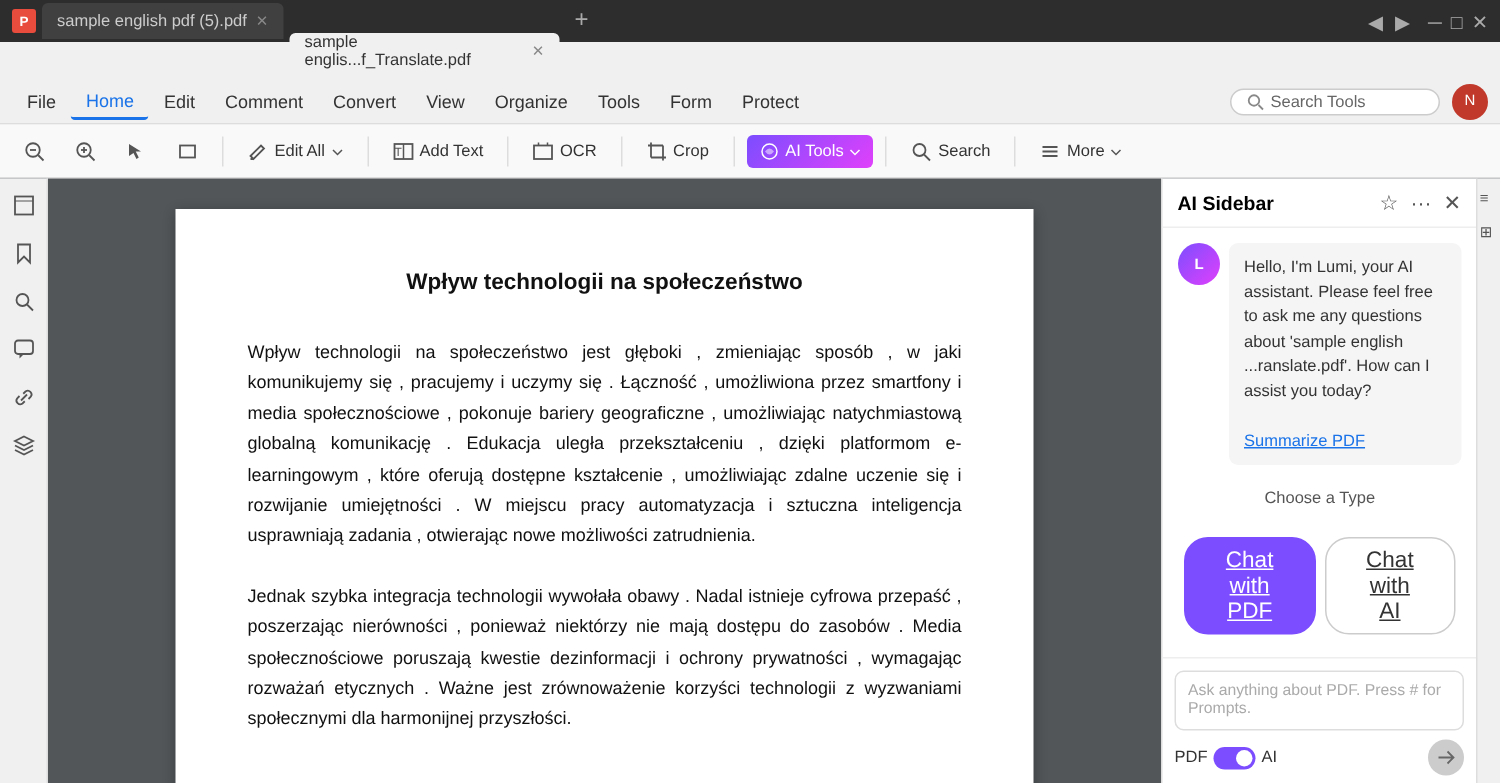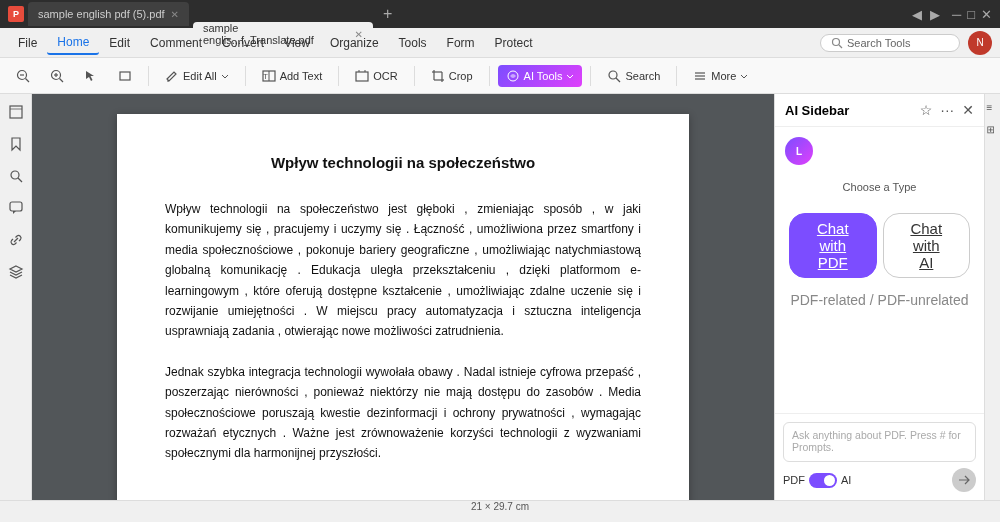--- a/index.html
+++ b/index.html
@@ -12,21 +12,21 @@
     .tab {
       display: flex; align-items: center; background: #404040; color: #ccc; padding: 4px 10px; border-radius: 4px 4px 0 0; font-size: 11px; height: 24px; gap: 6px; cursor: pointer; max-width: 180px;
     }
     .tab.active { background: #f0f0f0; color: #333; margin-top: 40px; }
     .tab-close { font-size: 10px; color: #888; cursor: pointer; }
     .tab-add { color: #aaa; font-size: 16px; cursor: pointer; padding: 0 6px; }
     .tab-app-icon { width: 16px; height: 16px; background: #e74c3c; border-radius: 2px; display: inline-flex; align-items: center; justify-content: center; color: white; font-size: 9px; font-weight: bold; }
 
     
     .menu-bar {
-      display: flex; align-items: center; background: #f0f0f0; height: 30px; padding: 0 8px; border-bottom: 1px solid #ddd;
+      display: flex; align-items: center; background: #f0f0f0; height: 30px; padding: 0 8px; border-bottom: 1px solid #ddd; margin-top: 25px;
     }
     .menu-item {
       padding: 4px 10px; font-size: 12px; color: #333; cursor: pointer; border-radius: 3px;
     }
     .menu-item.active { color: #1a73e8; border-bottom: 2px solid #1a73e8; }
     .menu-spacer { flex: 1; }
     .search-box {
       display: flex; align-items: center; background: white; border: 1px solid #ccc; border-radius: 12px; padding: 2px 10px; gap: 4px; font-size: 11px; color: #666; width: 140px;
     }
 
@@ -317,20 +317,25 @@
       <span class="ai-sidebar-title">AI Sidebar</span>
       <div class="ai-header-icons">
         <span style="cursor:pointer;">☆</span>
         <span style="cursor:pointer;">···</span>
         <span style="cursor:pointer;">✕</span>
       </div>
     </div>
     <div class="ai-body">
       <div class="ai-message-row">
         <div class="ai-lumi-icon">L</div>
+        <div class="ai-message-box">
+          <span>Hello, I'm Lumi, your AI assistant. Please feel free to ask me any questions about 'sample english ...ranslate.pdf'. How can I assist you today?</span>
+          <br><br>
+          <a class="summarize-link">Summarize PDF</a>
+        </div>
       </div>
       <div class="ai-choose-type">Choose a Type</div>
       <div class="ai-chat-btns">
         <button class="ai-chat-btn active">Chat with<br>PDF</button>
         <button class="ai-chat-btn inactive">Chat with<br>AI</button>
       </div>
       <div class="ai-pdf-related">PDF-related / PDF-unrelated</div>
     </div>
     <div class="ai-input-area">
       <div class="ai-input-box">

